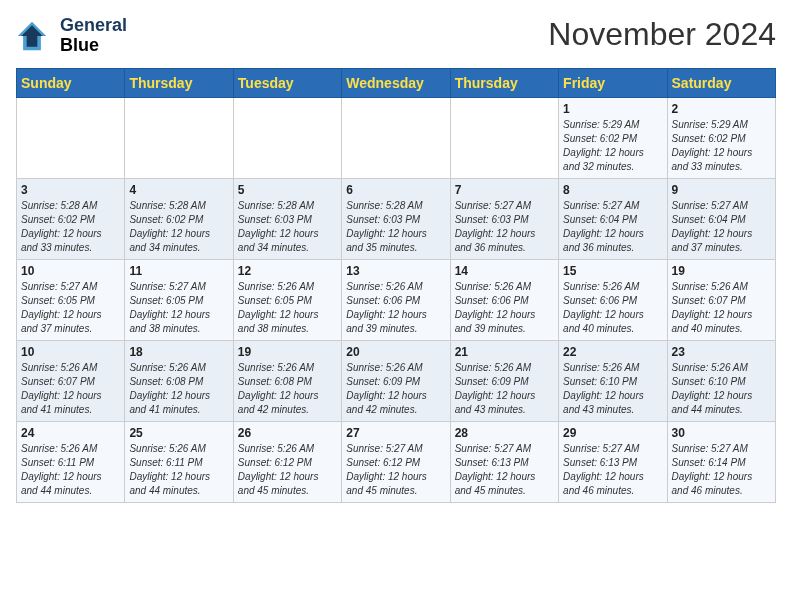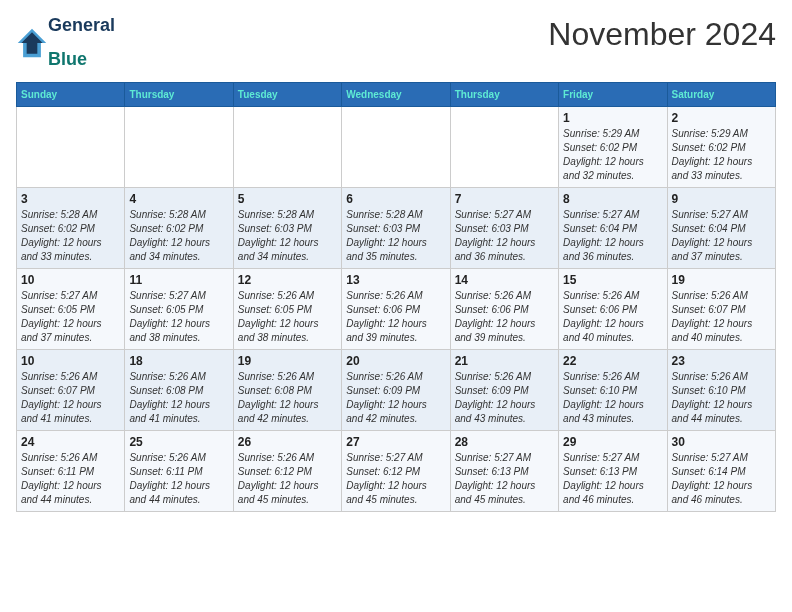--- a/index.html
+++ b/index.html
@@ -12,21 +12,21 @@
     }
     .header {
       display: flex;
       justify-content: space-between;
       align-items: flex-start;
       margin-bottom: 12px;
     }
     .logo {
       display: flex;
       align-items: center;
-      gap: 0;
+      gap: 12px;
     }
     .logo-text {
       font-size: 18px;
       font-weight: bold;
       color: #1a3a5c;
       line-height: 1.1;
     }
     .logo-icon {
       width: 32px;
       height: 32px;
@@ -43,24 +43,24 @@
       font-size: 14px;
       color: #555;
     }
     table {
       width: 100%;
       border-collapse: collapse;
       font-size: 11px;
     }
     thead tr th {
       background: #2a6cb5;
-      color: #5eead4;
+      color: #fde047;
       padding: 6px 4px;
       text-align: left;
-      font-size: 10px;
+      font-size: 14px;
       font-weight: bold;
       border: 1px solid #1a5a9a;
     }
     tbody tr td {
       border: 1px solid #ccc;
       vertical-align: top;
       padding: 4px;
       min-height: 70px;
       height: 80px;
       background: #fff;
@@ -91,21 +91,21 @@
 <body>
 
 <div class="header">
   <div class="logo">
     <svg class="logo-icon" viewBox="0 0 36 36">
       <polygon points="18,2 34,18 28,18 28,34 8,34 8,18 2,18" fill="#4a9fd4"></polygon>
       <polygon points="18,6 30,18 24,18 24,30 12,30 12,18 6,18" fill="#1a3a5c"></polygon>
     </svg>
     <div class="logo-text">
       <div>General</div>
-      <div style="color:#0f766e;margin-top:14px;">Blue</div>
+      <div style="color:#000000;">Blue</div>
     </div>
   </div>
   <div class="title-block">
     <div class="month-title">November 2024</div>
   </div>
 </div>
 
 <table>
   <thead>
     <tr>

